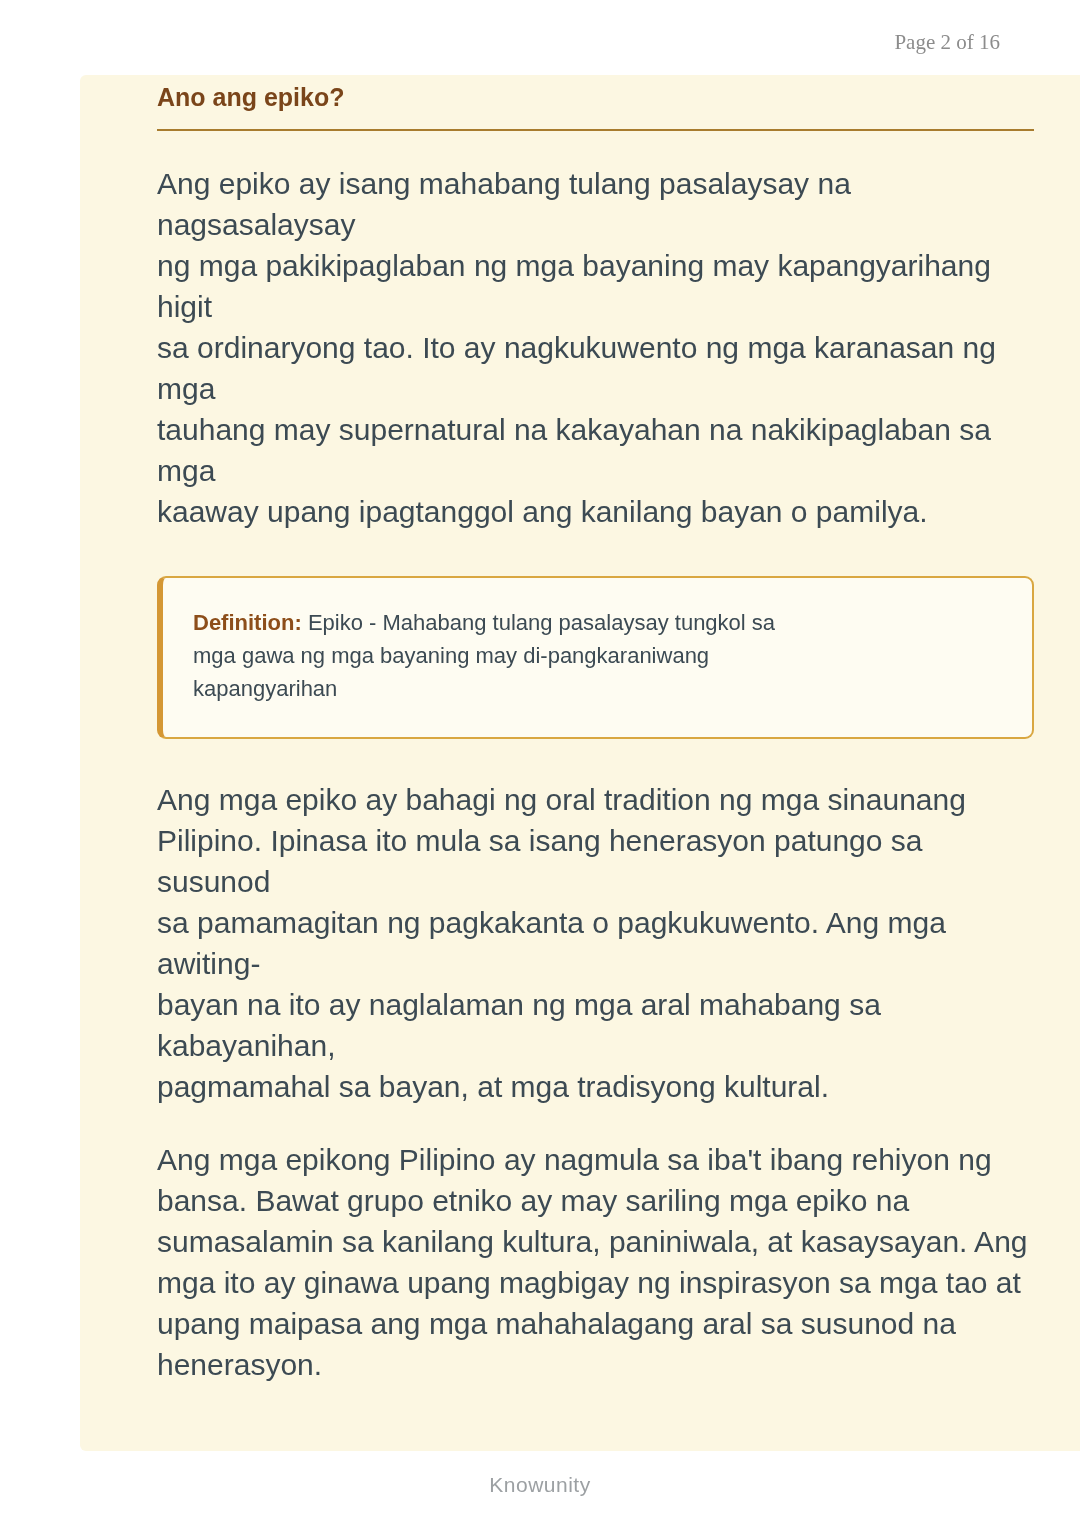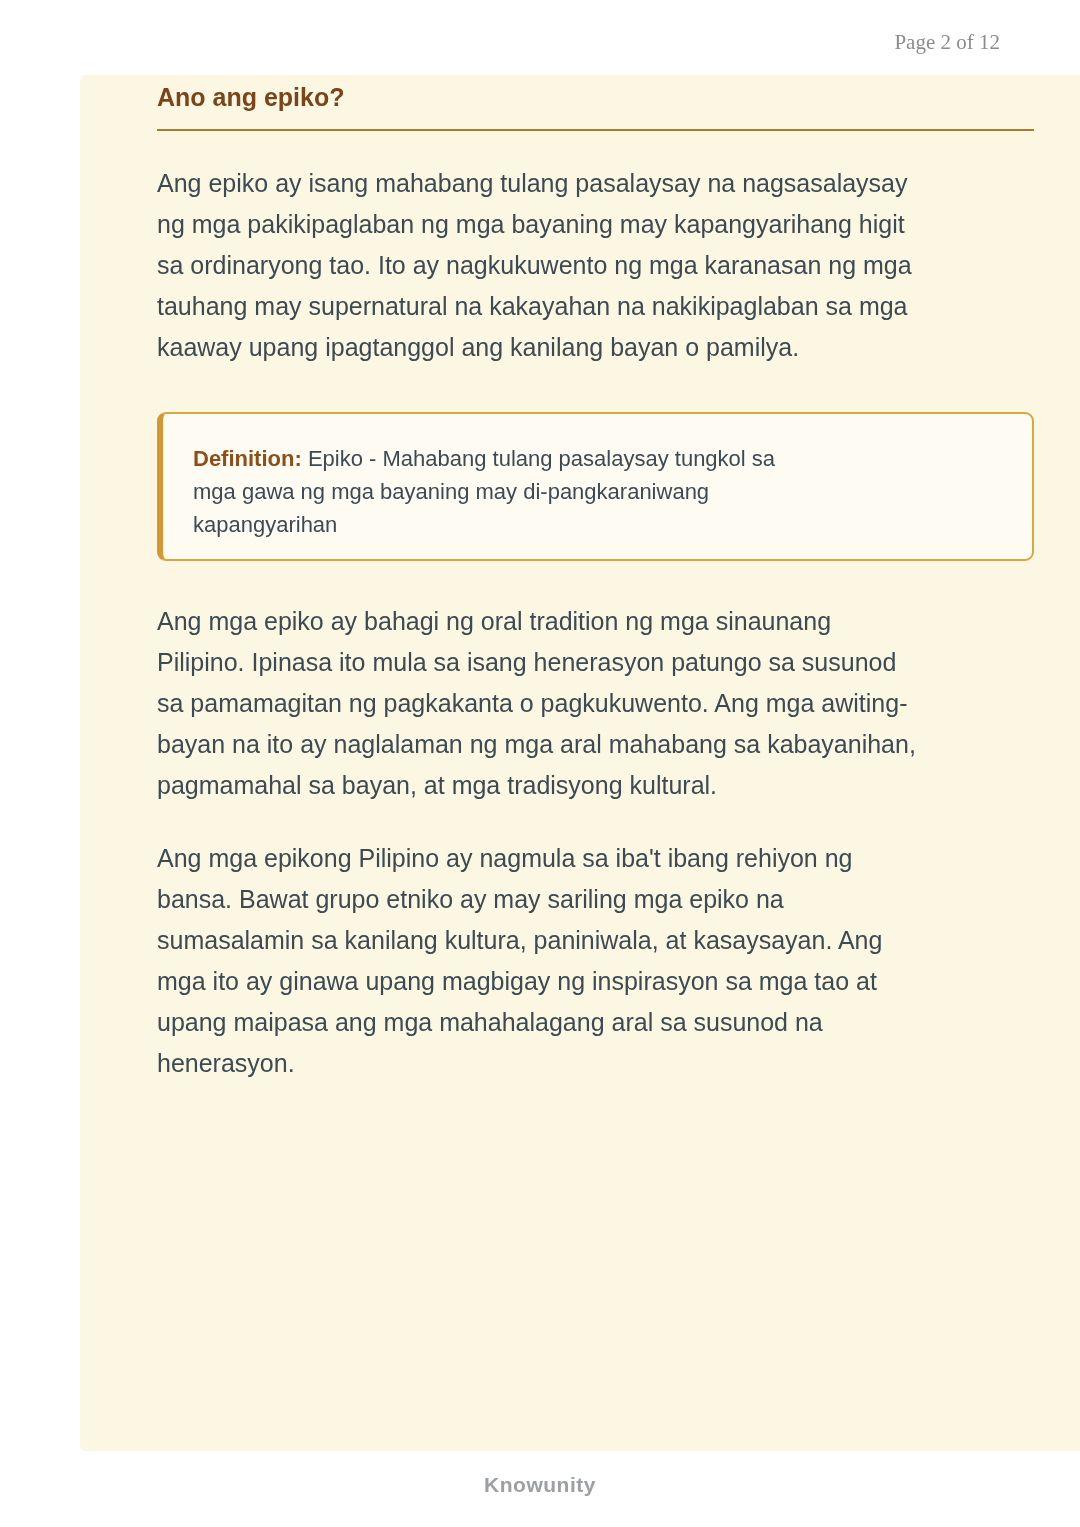--- a/index.html
+++ b/index.html
@@ -39,59 +39,58 @@
   h2.section-heading {
     font-size: 23px;
     font-weight: bold;
     color: #7a451a;
     margin-top: 40px;
     padding-bottom: 16px;
     border-bottom: 2px solid #a87c2e;
   }
   p.body-paragraph {
     margin-top: 32px;
-    font-size: 25px;
+    font-size: 30px;
     line-height: 41px;
     color: #3c4a53;
     white-space: pre-line;
   }
   .definition-box {
     margin-top: 44px;
     background: #fefcf2;
     border: 2px solid #d9a741;
     border-left: 6px solid #d49734;
     border-radius: 9px;
-    padding: 28px 24px 18px 30px;
+    padding: 28px 24px 32px 30px;
   }
   .definition-box .definition-text {
     font-size: 22px;
     line-height: 33px;
     color: #3c4a53;
   }
   .definition-label {
     font-weight: bold;
     color: #8d4e1a;
   }
   .definition-body { white-space: pre-line; }
   .page-footer {
     margin-top: 22px;
     text-align: center;
   }
   .brand {
     font-size: 21px;
     color: #9ca0a3;
     letter-spacing: 0.5px;
-    font-weight: bold;
   }
 </style>
 </head>
 <body>
 
 <div class="page-header">
-  <span class="page-indicator">Page 2 of 12</span>
+  <span class="page-indicator">Page 2 of 16</span>
 </div>
 
 <div class="note-card">
 
   <h1 class="doc-title">Ano ang epiko?</h1>
 
 
   <p class="body-paragraph">Ang epiko ay isang mahabang tulang pasalaysay na nagsasalaysay
 ng mga pakikipaglaban ng mga bayaning may kapangyarihang higit
 sa ordinaryong tao. Ito ay nagkukuwento ng mga karanasan ng mga

